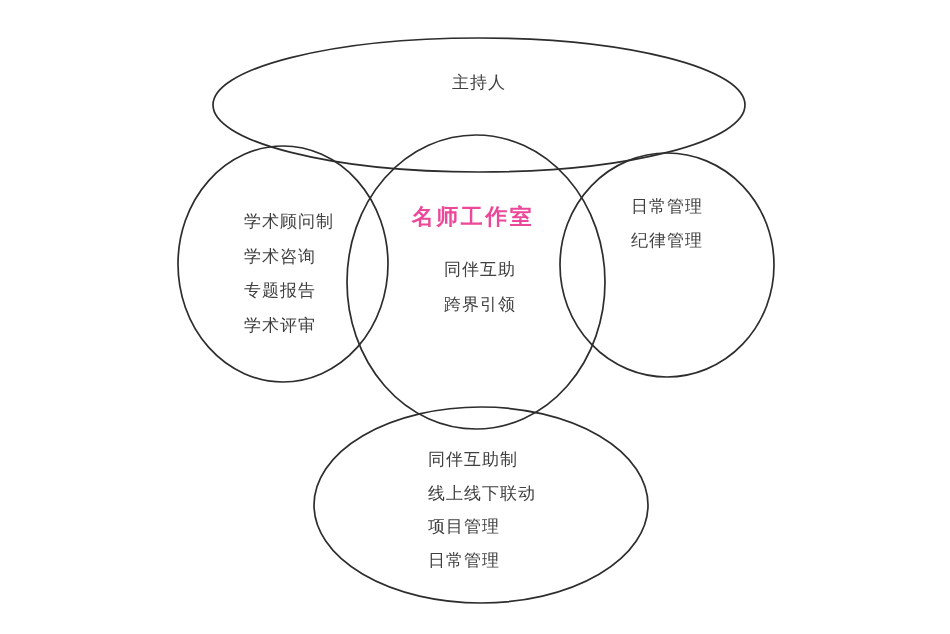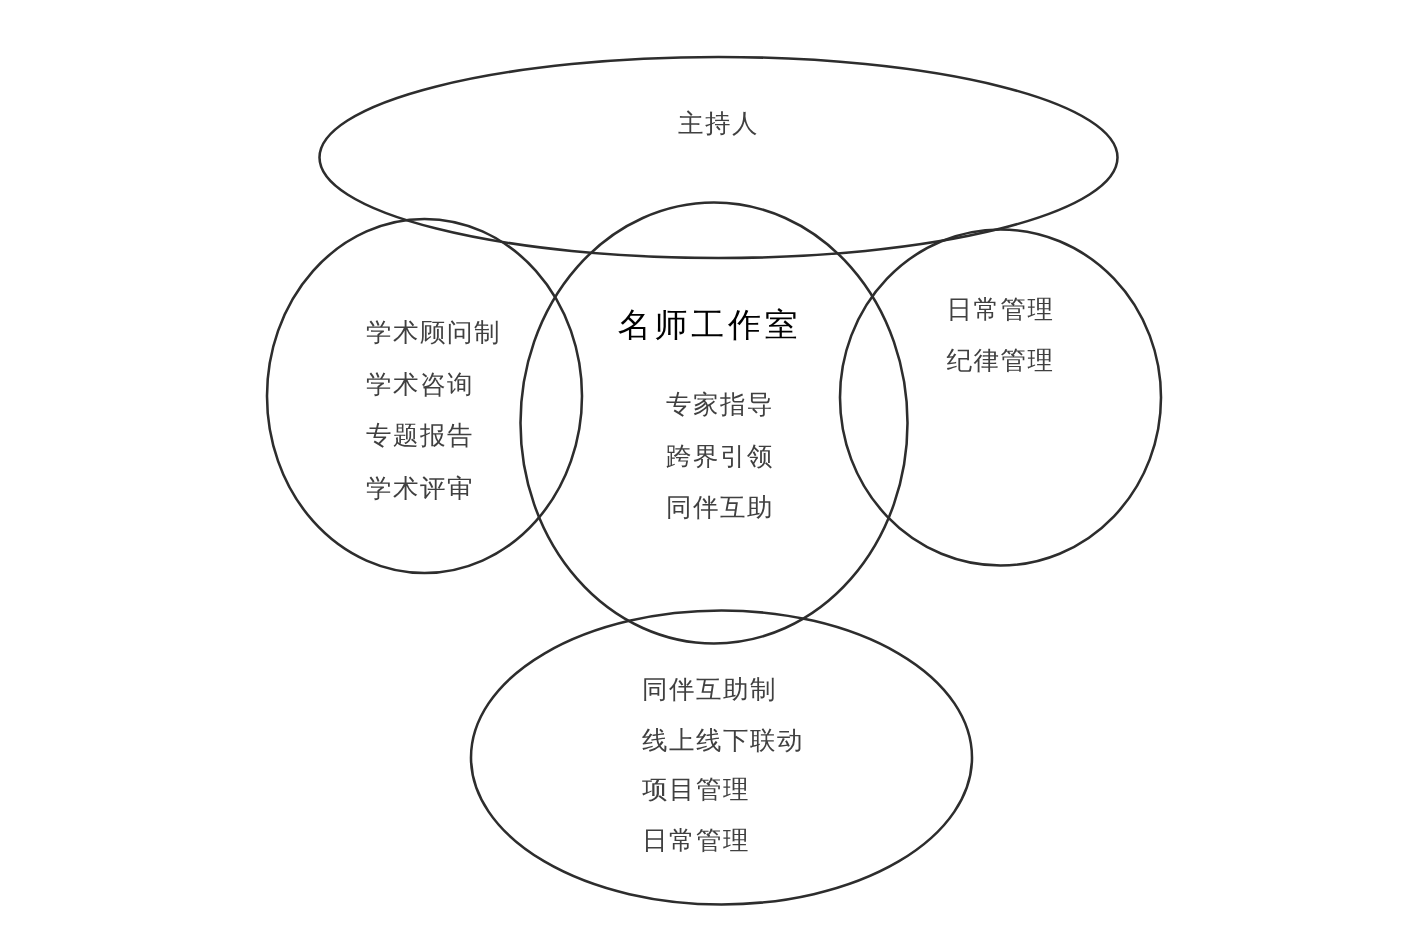--- a/index.html
+++ b/index.html
@@ -37,23 +37,23 @@
   .group .line {
     display: block;
   }
   .lh34  .line { line-height: 34px; }
   .lh345 .line { line-height: 34.5px; }
   .lh335 .line { line-height: 33.5px; }
   .center-title {
     position: absolute;
     transform: translateX(-50%);
     font-size: 22px;
-    font-weight: normal;
+    font-weight: bold;
     letter-spacing: 2.5px;
-    color: #000000;
+    color: #ec4899;
     line-height: 30px;
     white-space: nowrap;
   }
 </style>
 </head>
 <body>
 
 <div class="stage">
 
   <svg class="venn-svg" viewBox="0 0 950 634">
@@ -70,23 +70,22 @@
 
   <div class="group lh345" style="left:289px; top:189px;margin-top:16px;">
     <span class="line">学术顾问制</span>
     <span class="line">学术咨询</span>
     <span class="line">专题报告</span>
     <span class="line">学术评审</span>
   </div>
 
   <div class="center-title" style="left:473px; top:202px;">名师工作室</div>
   <div class="group lh345" style="left:480px; top:253px;">
-    <span class="line">专家指导</span>
+    <span class="line">同伴互助</span>
     <span class="line">跨界引领</span>
-    <span class="line">同伴互助</span>
   </div>
 
   <div class="group lh335" style="left:667px; top:190px;">
     <span class="line">日常管理</span>
     <span class="line">纪律管理</span>
   </div>
 
   <div class="group lh335" style="left:482px; top:443px;">
     <span class="line">同伴互助制</span>
     <span class="line">线上线下联动</span>

